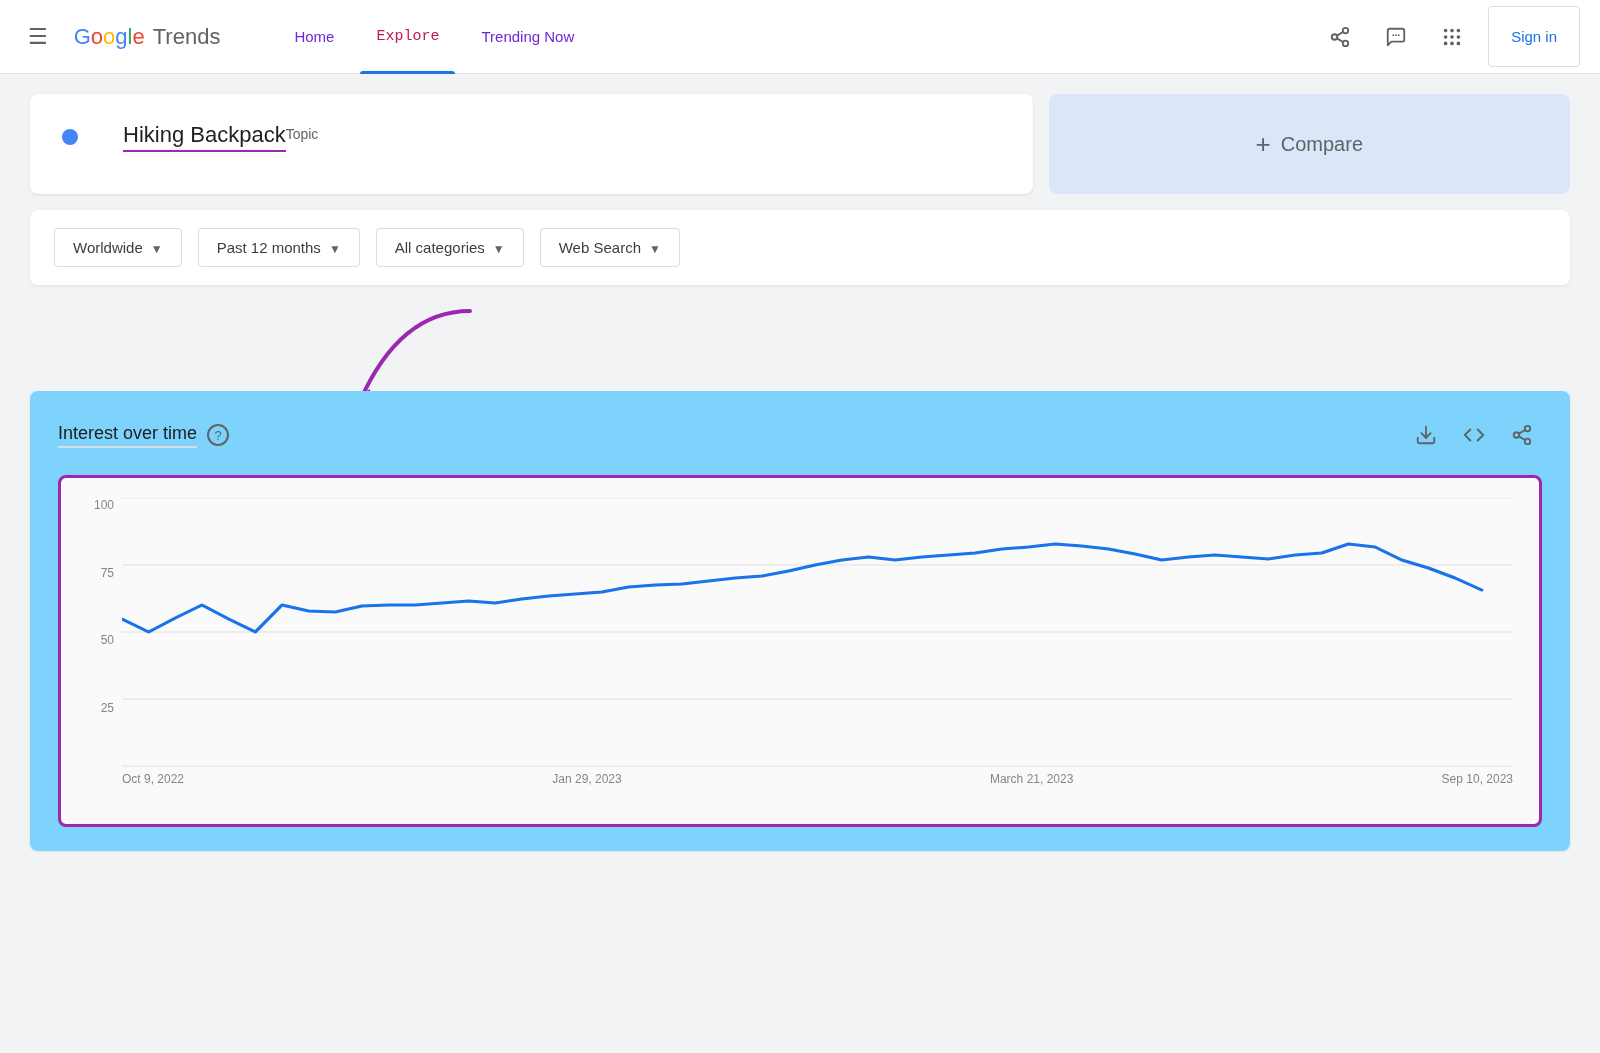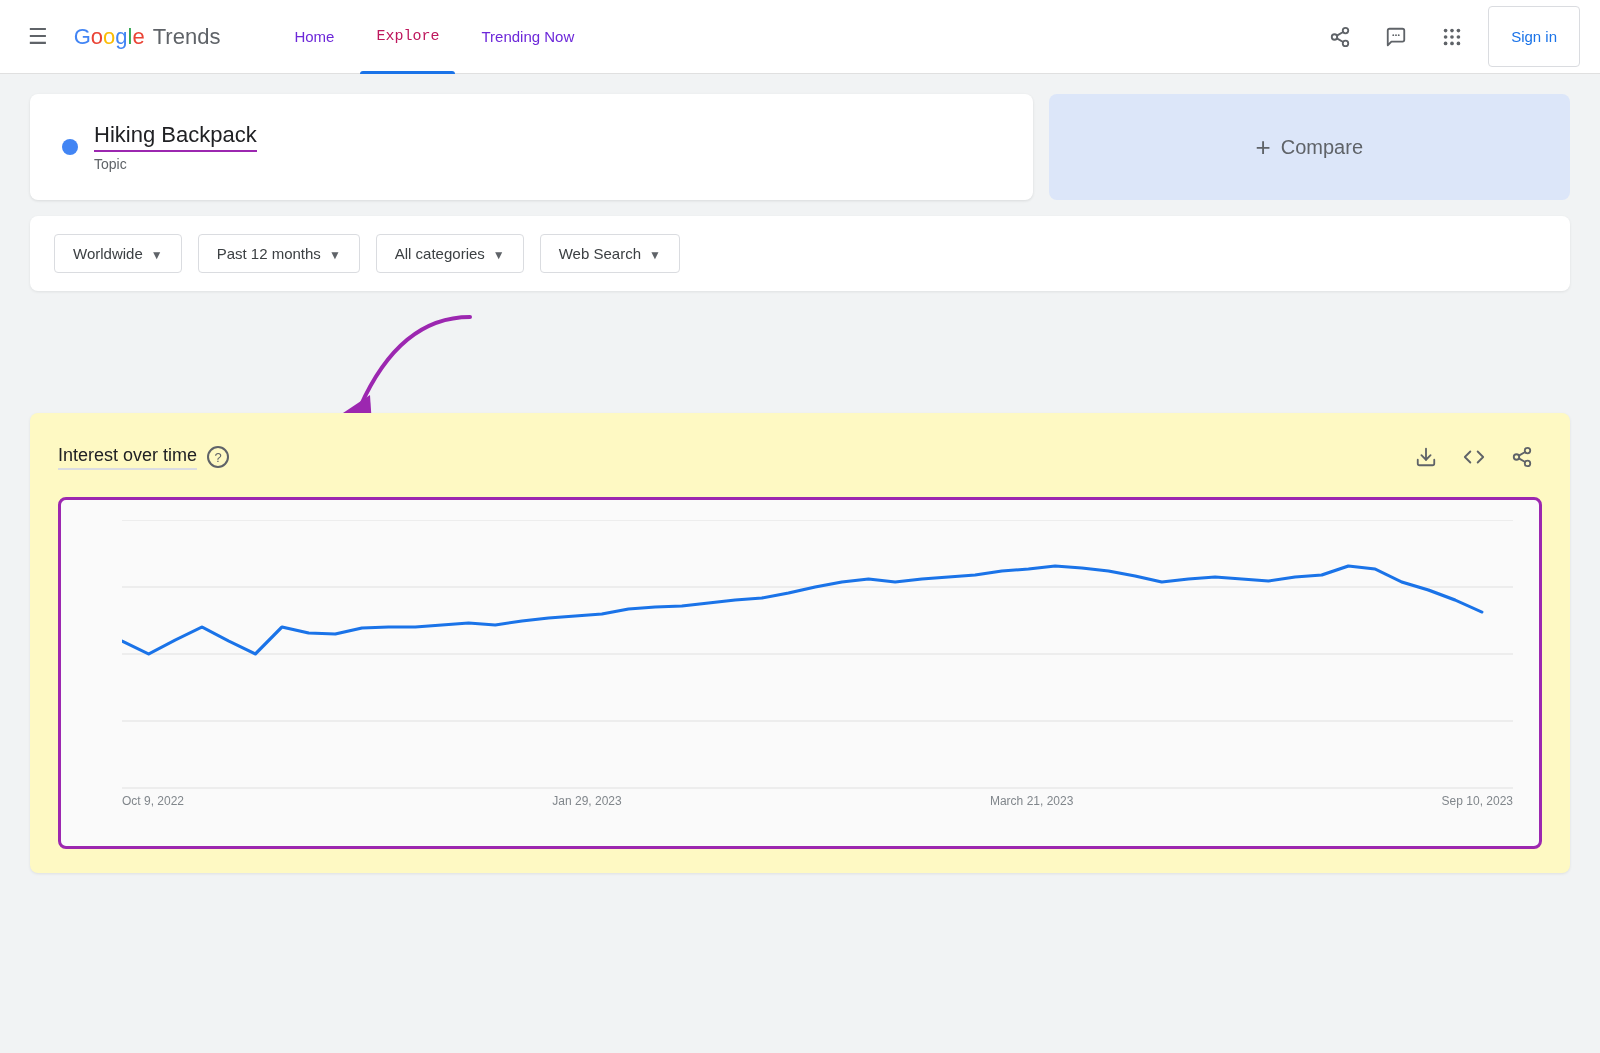--- a/index.html
+++ b/index.html
@@ -139,21 +139,22 @@
     }
     .blue-dot {
       width: 16px;
       height: 16px;
       border-radius: 50%;
       background: #4285f4;
       flex-shrink: 0;
     }
     .search-term-text {
       display: flex;
-      flex-direction: column;
+      flex-direction: row;
+      margin-left: 29px;
     }
     .search-term {
       font-size: 22px;
       font-weight: 500;
       color: #202124;
       border-bottom: 2px solid #9c27b0;
       padding-bottom: 2px;
       display: inline-block;
     }
     .search-subtopic {
@@ -219,27 +220,26 @@
       margin-bottom: -30px;
     }
     .purple-arrow {
       position: absolute;
       left: 280px;
       top: 0;
     }
 
     
     .interest-section {
-      background: #fef9c3;
+      background: #7dd3fc;
       border-radius: 8px;
       padding: 24px 28px;
       box-shadow: 0 1px 3px rgba(0,0,0,0.08);
       position: relative;
       z-index: 1;
-      margin-top: 16px;
     }
     .interest-header {
       display: flex;
       align-items: center;
       justify-content: space-between;
       margin-bottom: 20px;
     }
     .interest-title-row {
       display: flex;
       align-items: center;
@@ -468,20 +468,27 @@
             <line x1="8.59" y1="13.51" x2="15.42" y2="17.49"></line>
               <line x1="15.41" y1="6.51" x2="8.59" y2="10.49"></line>
           </svg>
         </div>
       </div>
     </div>
 
     <div class="chart-wrapper">
       <div class="chart-container">
 
+        <div class="y-labels">
+          <span class="y-label">100</span>
+          <span class="y-label">75</span>
+          <span class="y-label">50</span>
+          <span class="y-label">25</span>
+          <span class="y-label"></span>
+        </div>
 
         <div class="chart-inner">
           <svg id="line-chart" class="chart-svg" preserveAspectRatio="none" viewBox="0 0 1200 270">
 
             <line x1="0" y1="0" x2="1200" y2="0" stroke="#e0e0e0" stroke-width="1"></line>
             <line x1="0" y1="67" x2="1200" y2="67" stroke="#e0e0e0" stroke-width="1"></line>
             <line x1="0" y1="134" x2="1200" y2="134" stroke="#e0e0e0" stroke-width="1"></line>
             <line x1="0" y1="201" x2="1200" y2="201" stroke="#e0e0e0" stroke-width="1"></line>
             <line x1="0" y1="268" x2="1200" y2="268" stroke="#e0e0e0" stroke-width="1"></line>
 

